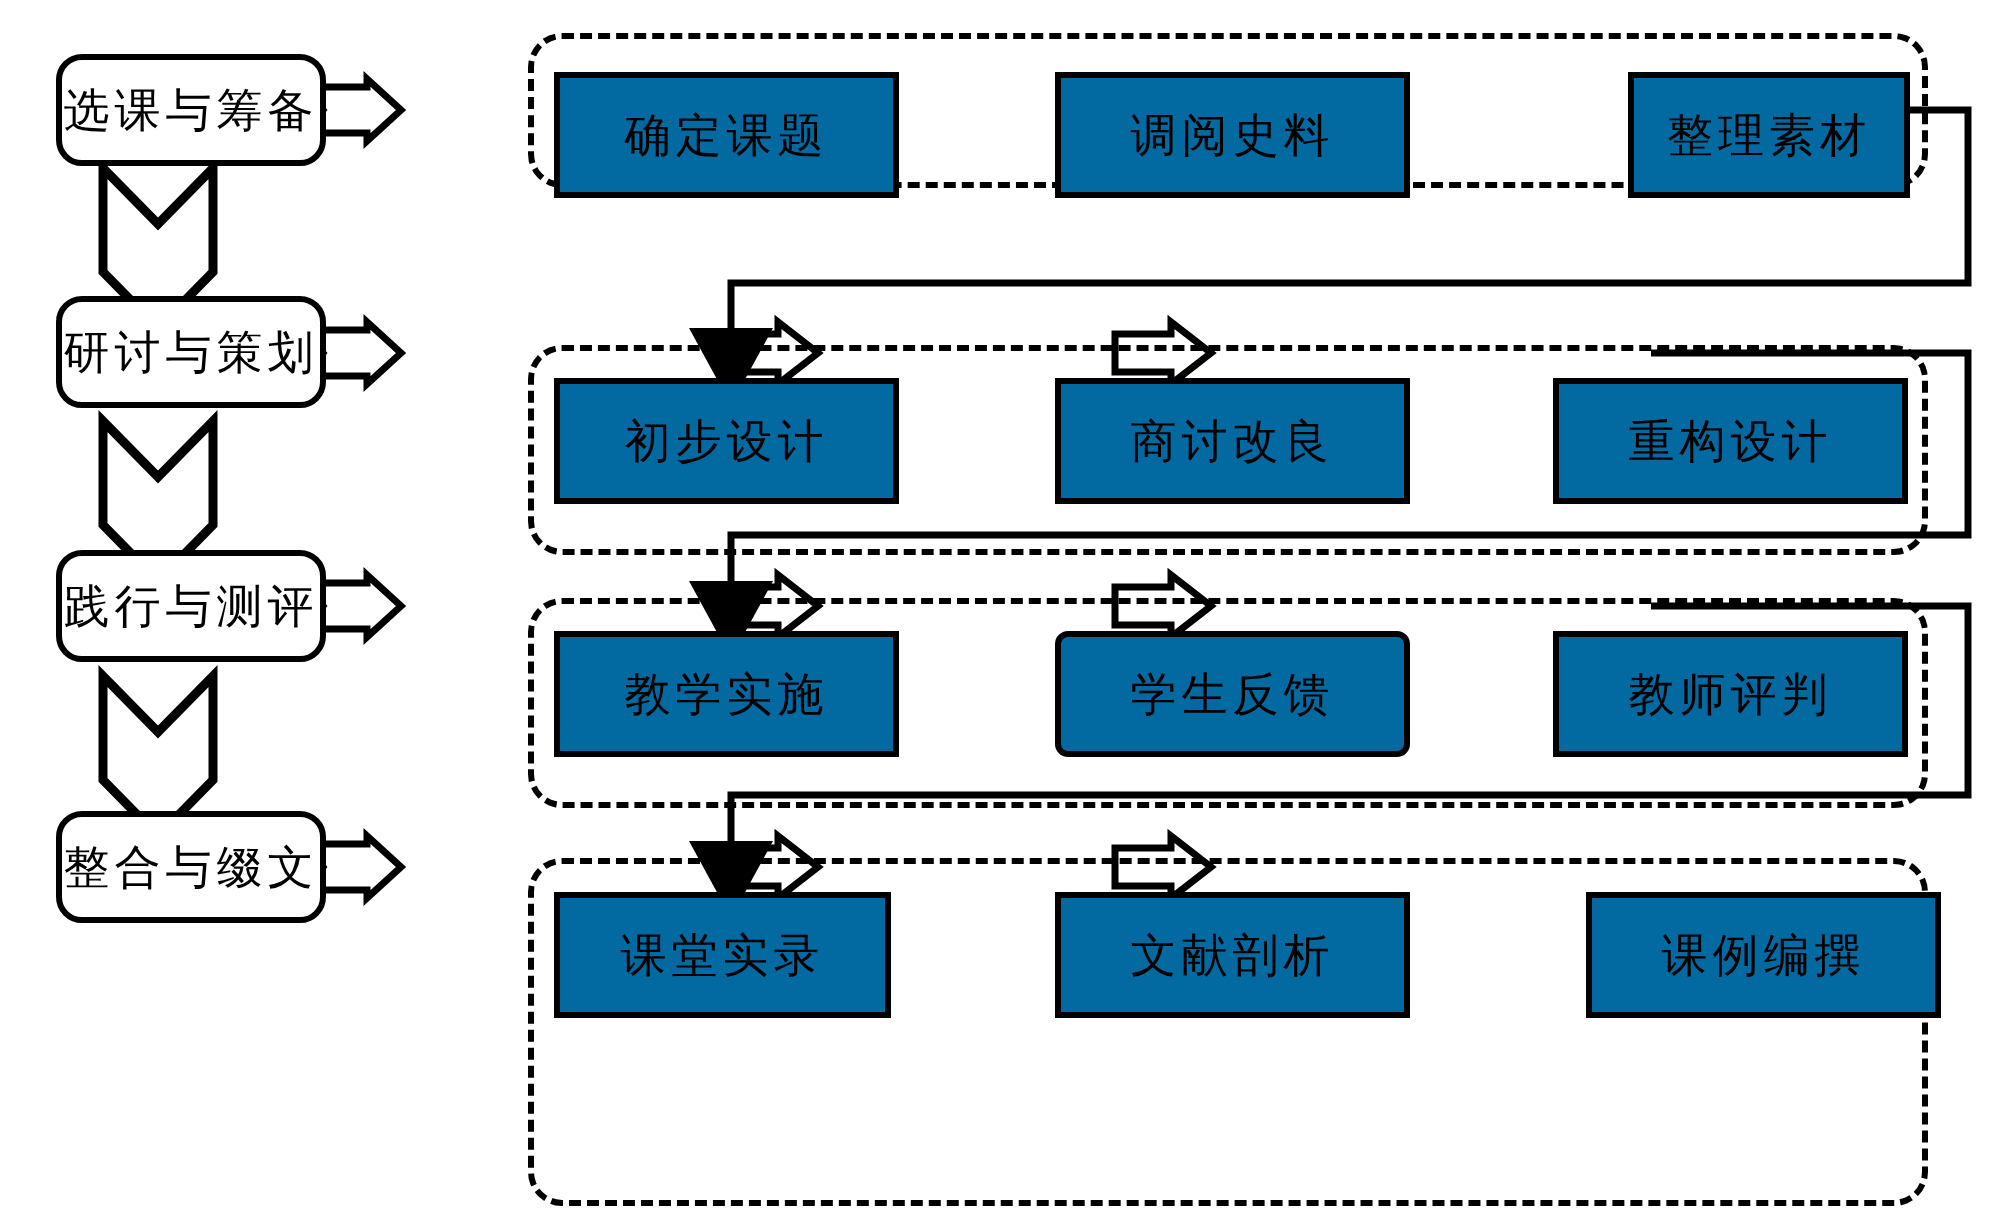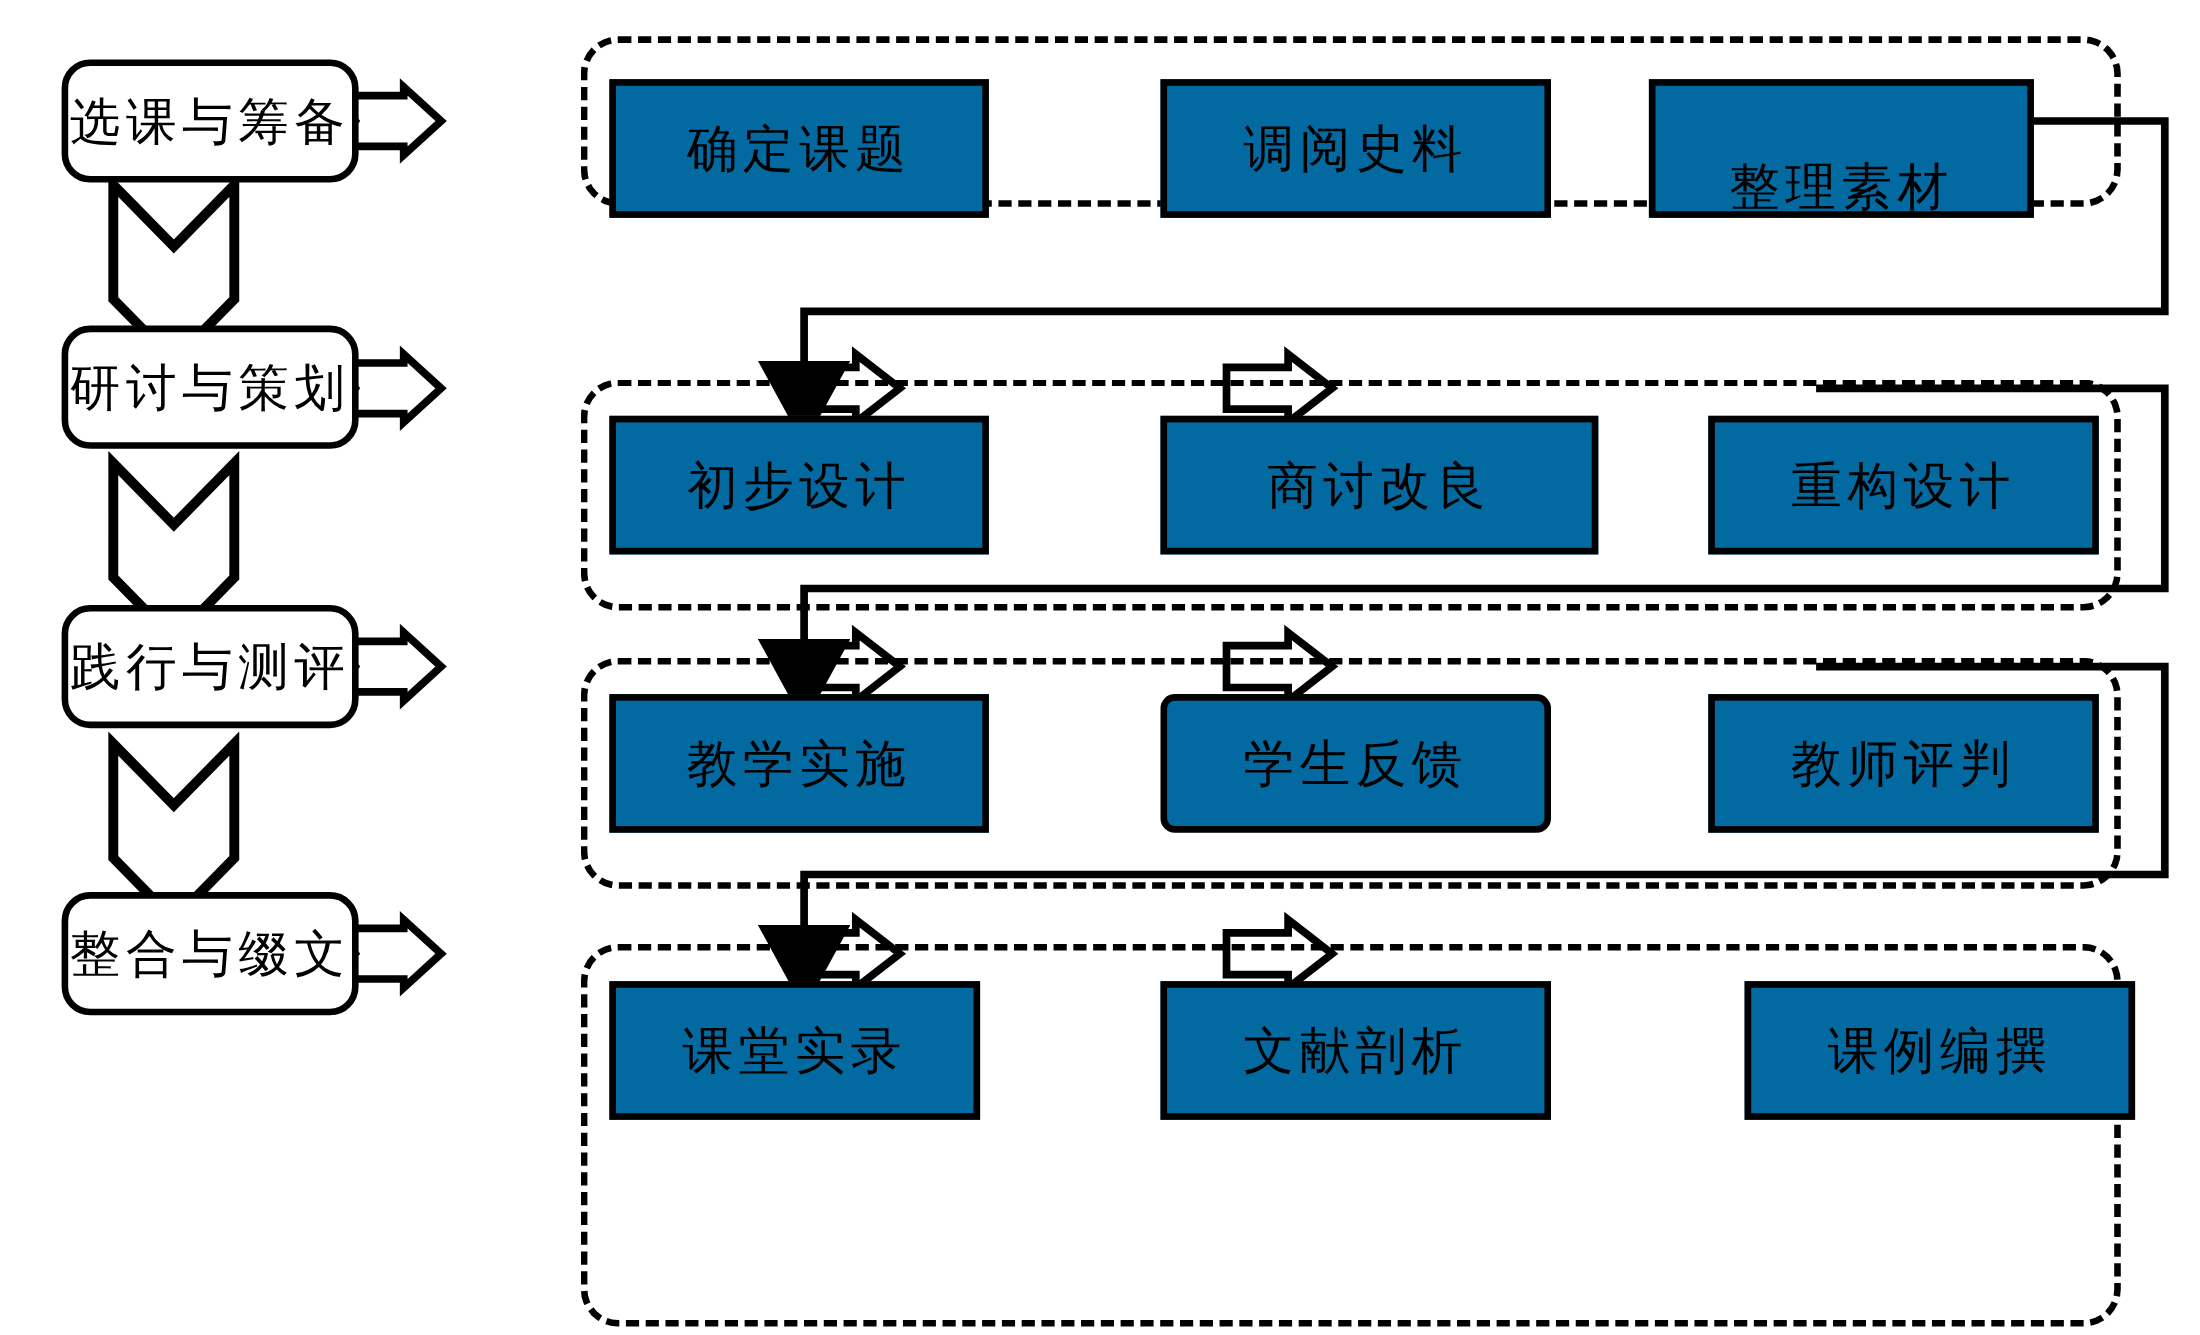--- a/index.html
+++ b/index.html
@@ -126,30 +126,30 @@
   </div>
 
   <div class="dash-group" style="left:528px; top:33px; width:1400px; height:155px;"></div>
 
   <div class="step-box" style="left:554px; top:72px; width:345px; height:126px;">
     <span class="step-label">确定课题</span>
   </div>
   <div class="step-box" style="left:1055px; top:72px; width:355px; height:126px;">
     <span class="step-label">调阅史料</span>
   </div>
-  <div class="step-box" style="left:1499px; top:72px; width:350px; height:126px;align-items:flex-end;">
+  <div class="step-box" style="left:1628px; top:72px; width:282px; height:126px;">
     <span class="step-label">整理素材</span>
   </div>
 
   <div class="dash-group" style="left:528px; top:345px; width:1400px; height:210px;"></div>
 
   <div class="step-box" style="left:554px; top:378px; width:345px; height:126px;">
     <span class="step-label">初步设计</span>
   </div>
-  <div class="step-box" style="left:1055px; top:378px; width:398px; height:126px;">
+  <div class="step-box" style="left:1055px; top:378px; width:355px; height:126px;">
     <span class="step-label">商讨改良</span>
   </div>
   <div class="step-box" style="left:1553px; top:378px; width:355px; height:126px;">
     <span class="step-label">重构设计</span>
   </div>
 
   <div class="dash-group" style="left:528px; top:598px; width:1400px; height:210px;"></div>
 
   <div class="step-box" style="left:554px; top:631px; width:345px; height:126px;">
     <span class="step-label">教学实施</span>

